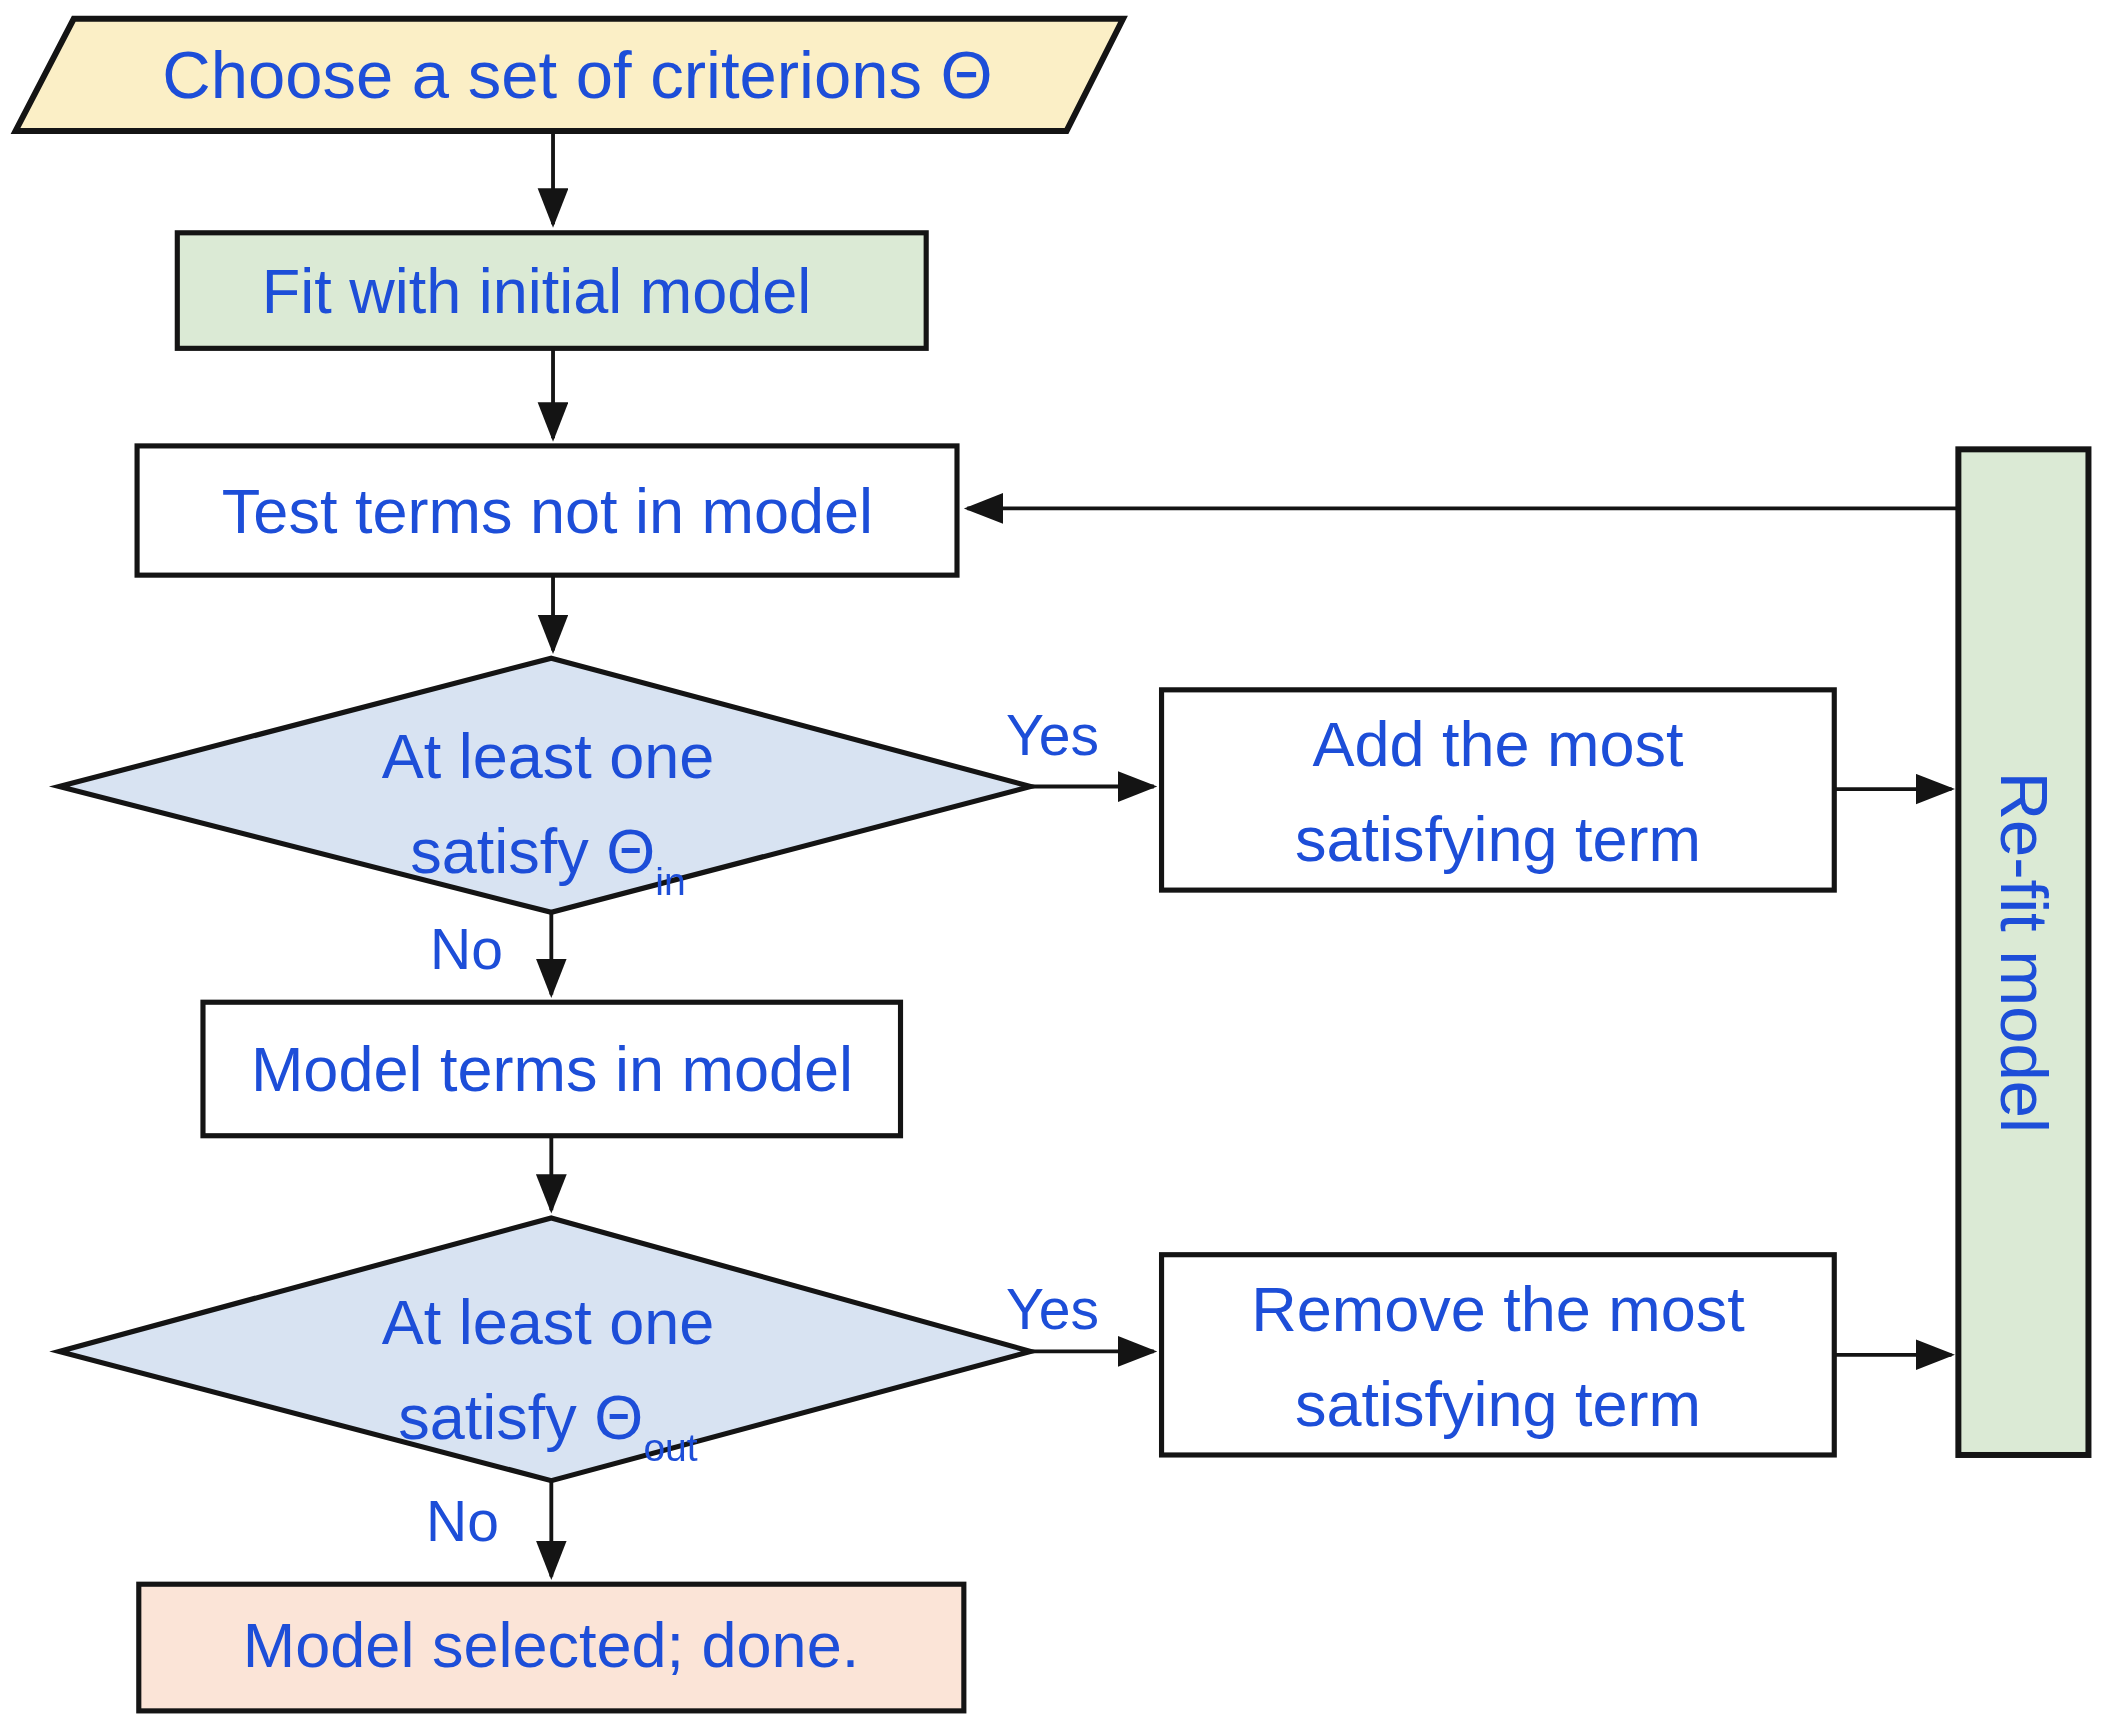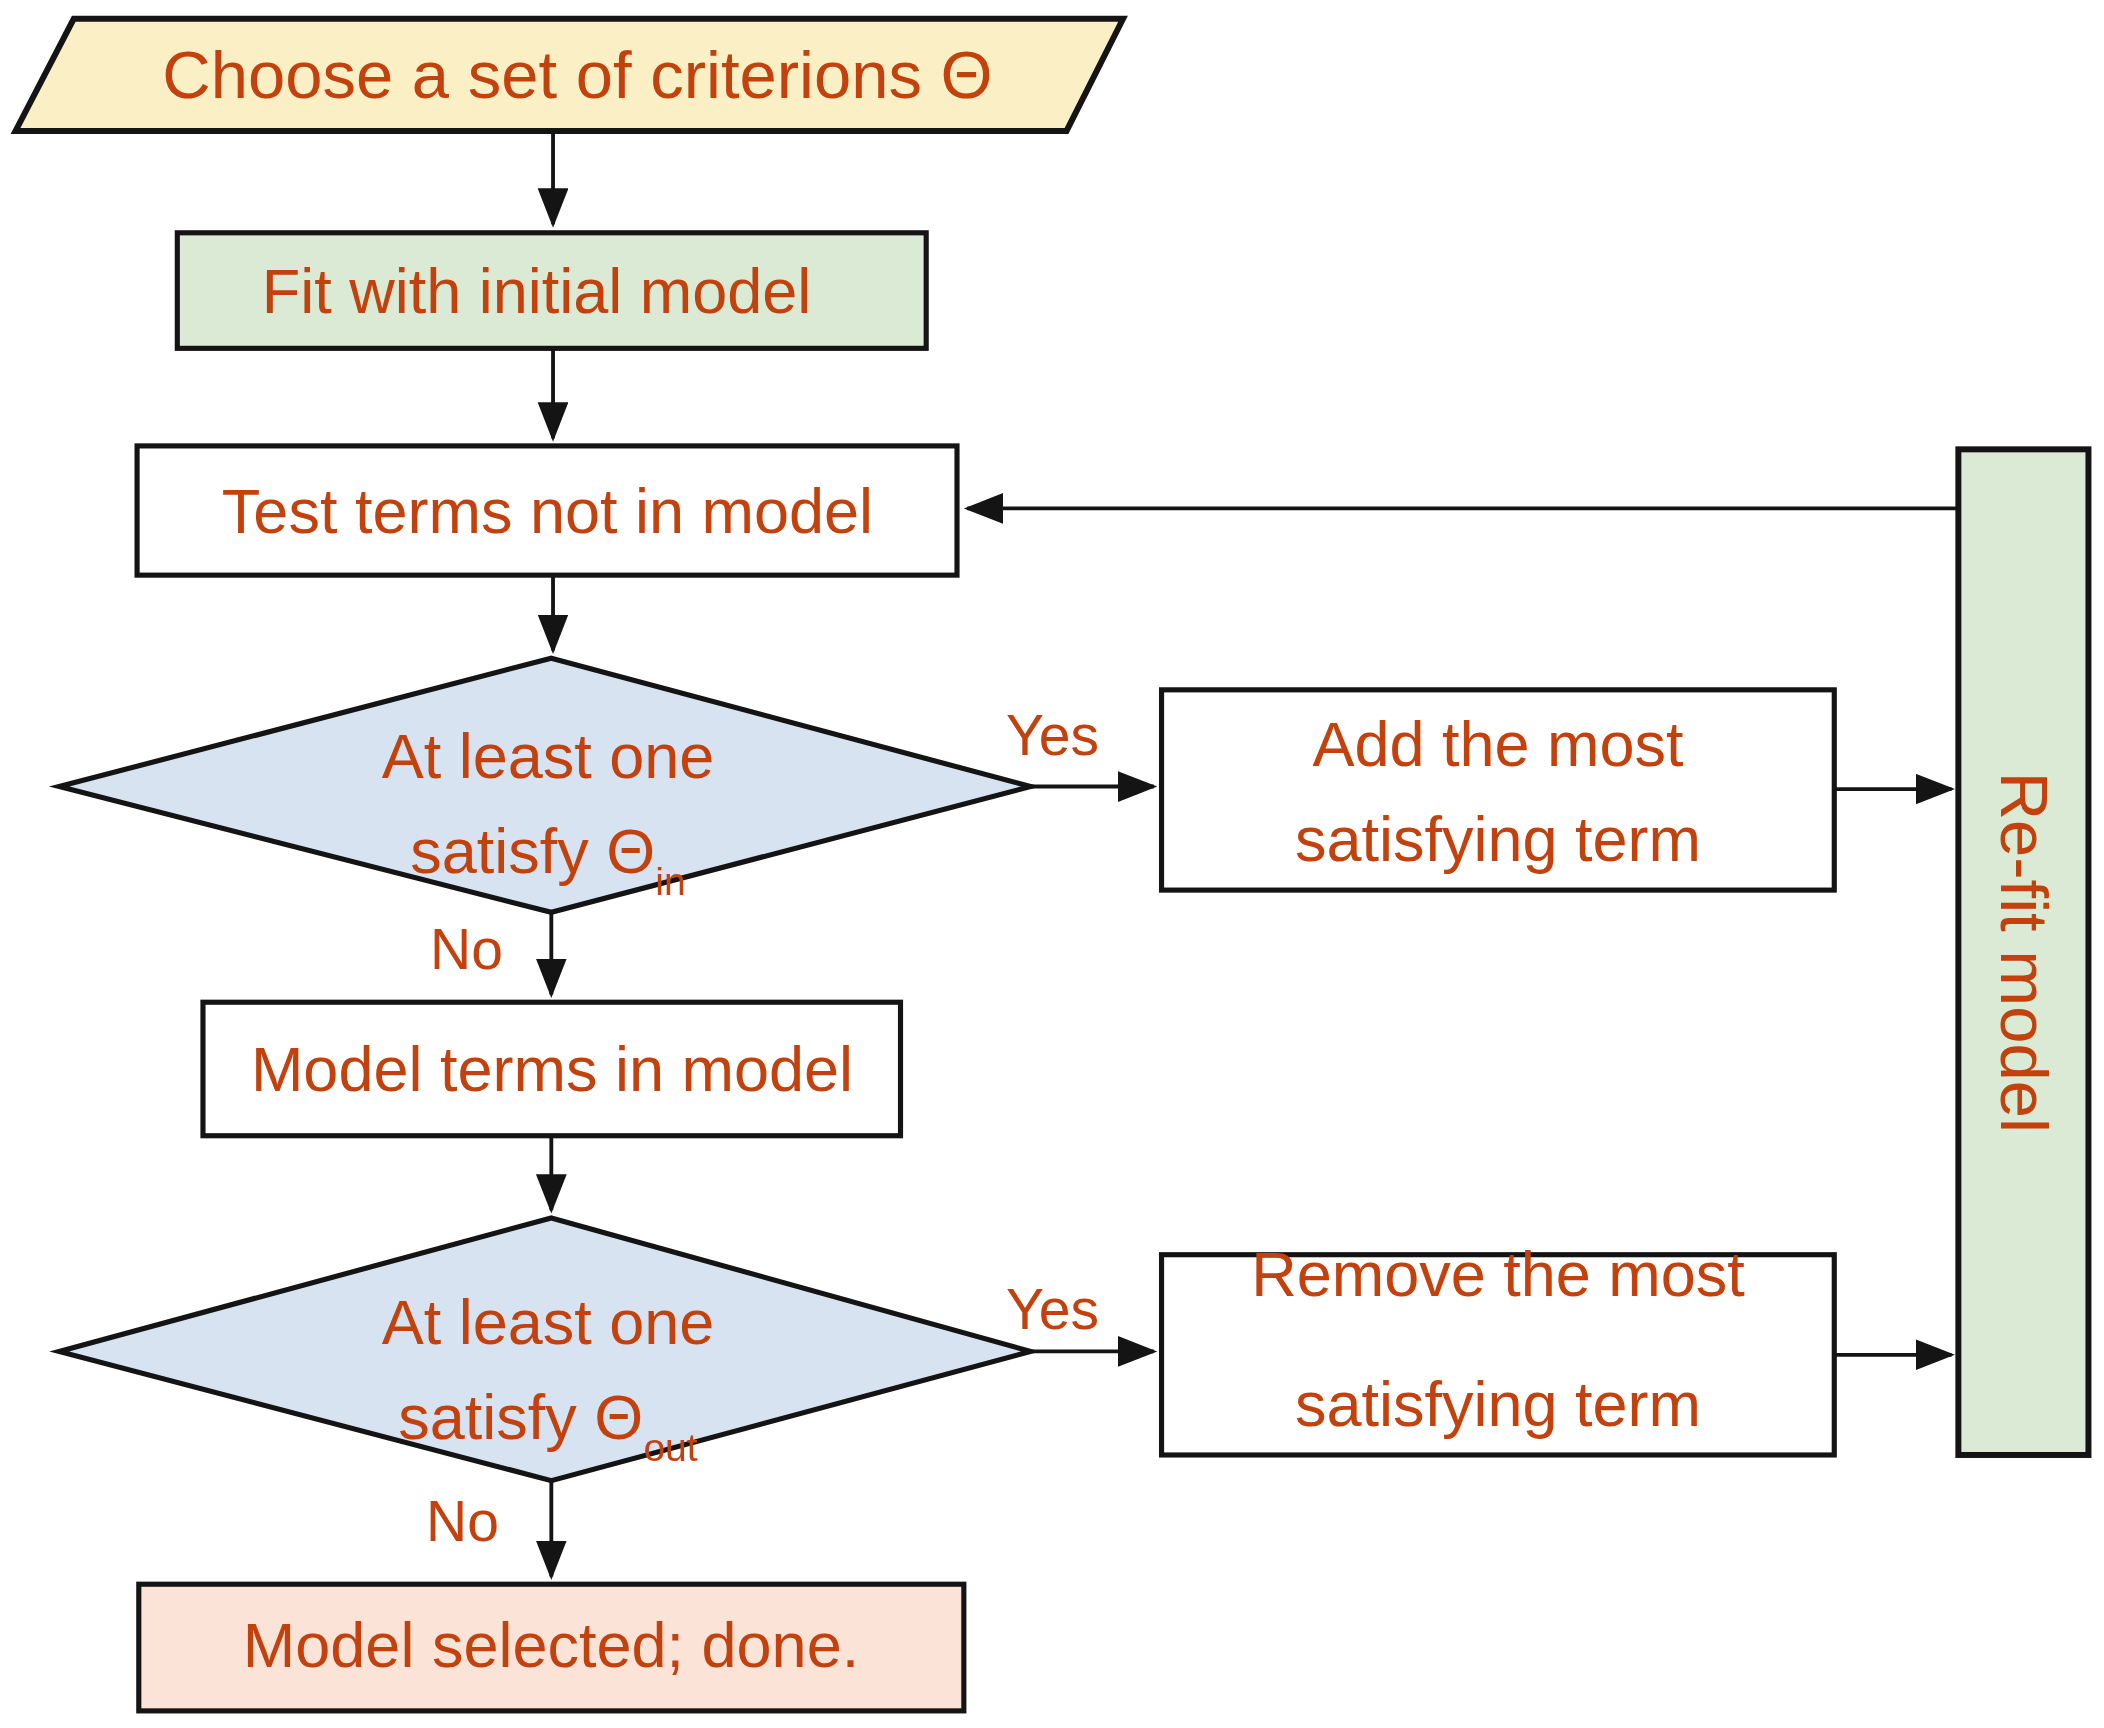--- a/index.html
+++ b/index.html
@@ -11,21 +11,21 @@
     color:#000;
     overflow:hidden;
   }
   #shapes{position:absolute;left:0;top:0;width:2104px;height:1728px;}
   .lbl{
     position:absolute;
     display:flex;align-items:center;justify-content:center;
     text-align:center;
     font-size:63px;
     line-height:1.5;
-    color:#c2410c;
+    color:#1d4ed8;
     white-space:nowrap;
   }
   .lbl.col{flex-direction:column;justify-content:flex-end;}
   .edge-lbl{font-size:57px;font-weight:400;}
   sub.theta-sub{
     font-size:0.62em;
     position:relative;
     top:0.22em;
     line-height:1;
   }
@@ -38,21 +38,21 @@
   #lbl-choose{left:51px;top:22px;width:1053px;height:106px;font-size:67px;}
   #lbl-fit{left:162px;top:235px;width:749px;height:112px;}
   #lbl-testnot{left:139px;top:448px;width:817px;height:126px;}
   #lbl-d1{left:103px;top:675px;width:890px;height:223px;}
   #lbl-yes1{left:984px;top:700px;width:137px;height:72px;}
   #lbl-add{left:1164px;top:693px;width:668px;height:193px;}
   #lbl-no1{left:398px;top:914px;width:137px;height:72px;}
   #lbl-testin{left:205px;top:1004px;width:694px;height:130px;}
   #lbl-d2{left:103px;top:1240px;width:890px;height:224px;}
   #lbl-yes2{left:984px;top:1274px;width:137px;height:72px;}
-  #lbl-rem{left:1164px;top:1258px;width:668px;height:193px;gap:35px;}
+  #lbl-rem{left:1164px;top:1258px;width:668px;height:193px;}
   #lbl-no2{left:394px;top:1486px;width:137px;height:72px;}
   #lbl-done{left:140px;top:1586px;width:822px;height:118px;}
 </style>
 </head>
 <body>
 
 <div id="canvas">
 
   <svg id="shapes" viewBox="0 0 2458 2019" xmlns="http://www.w3.org/2000/svg">
     <defs>

